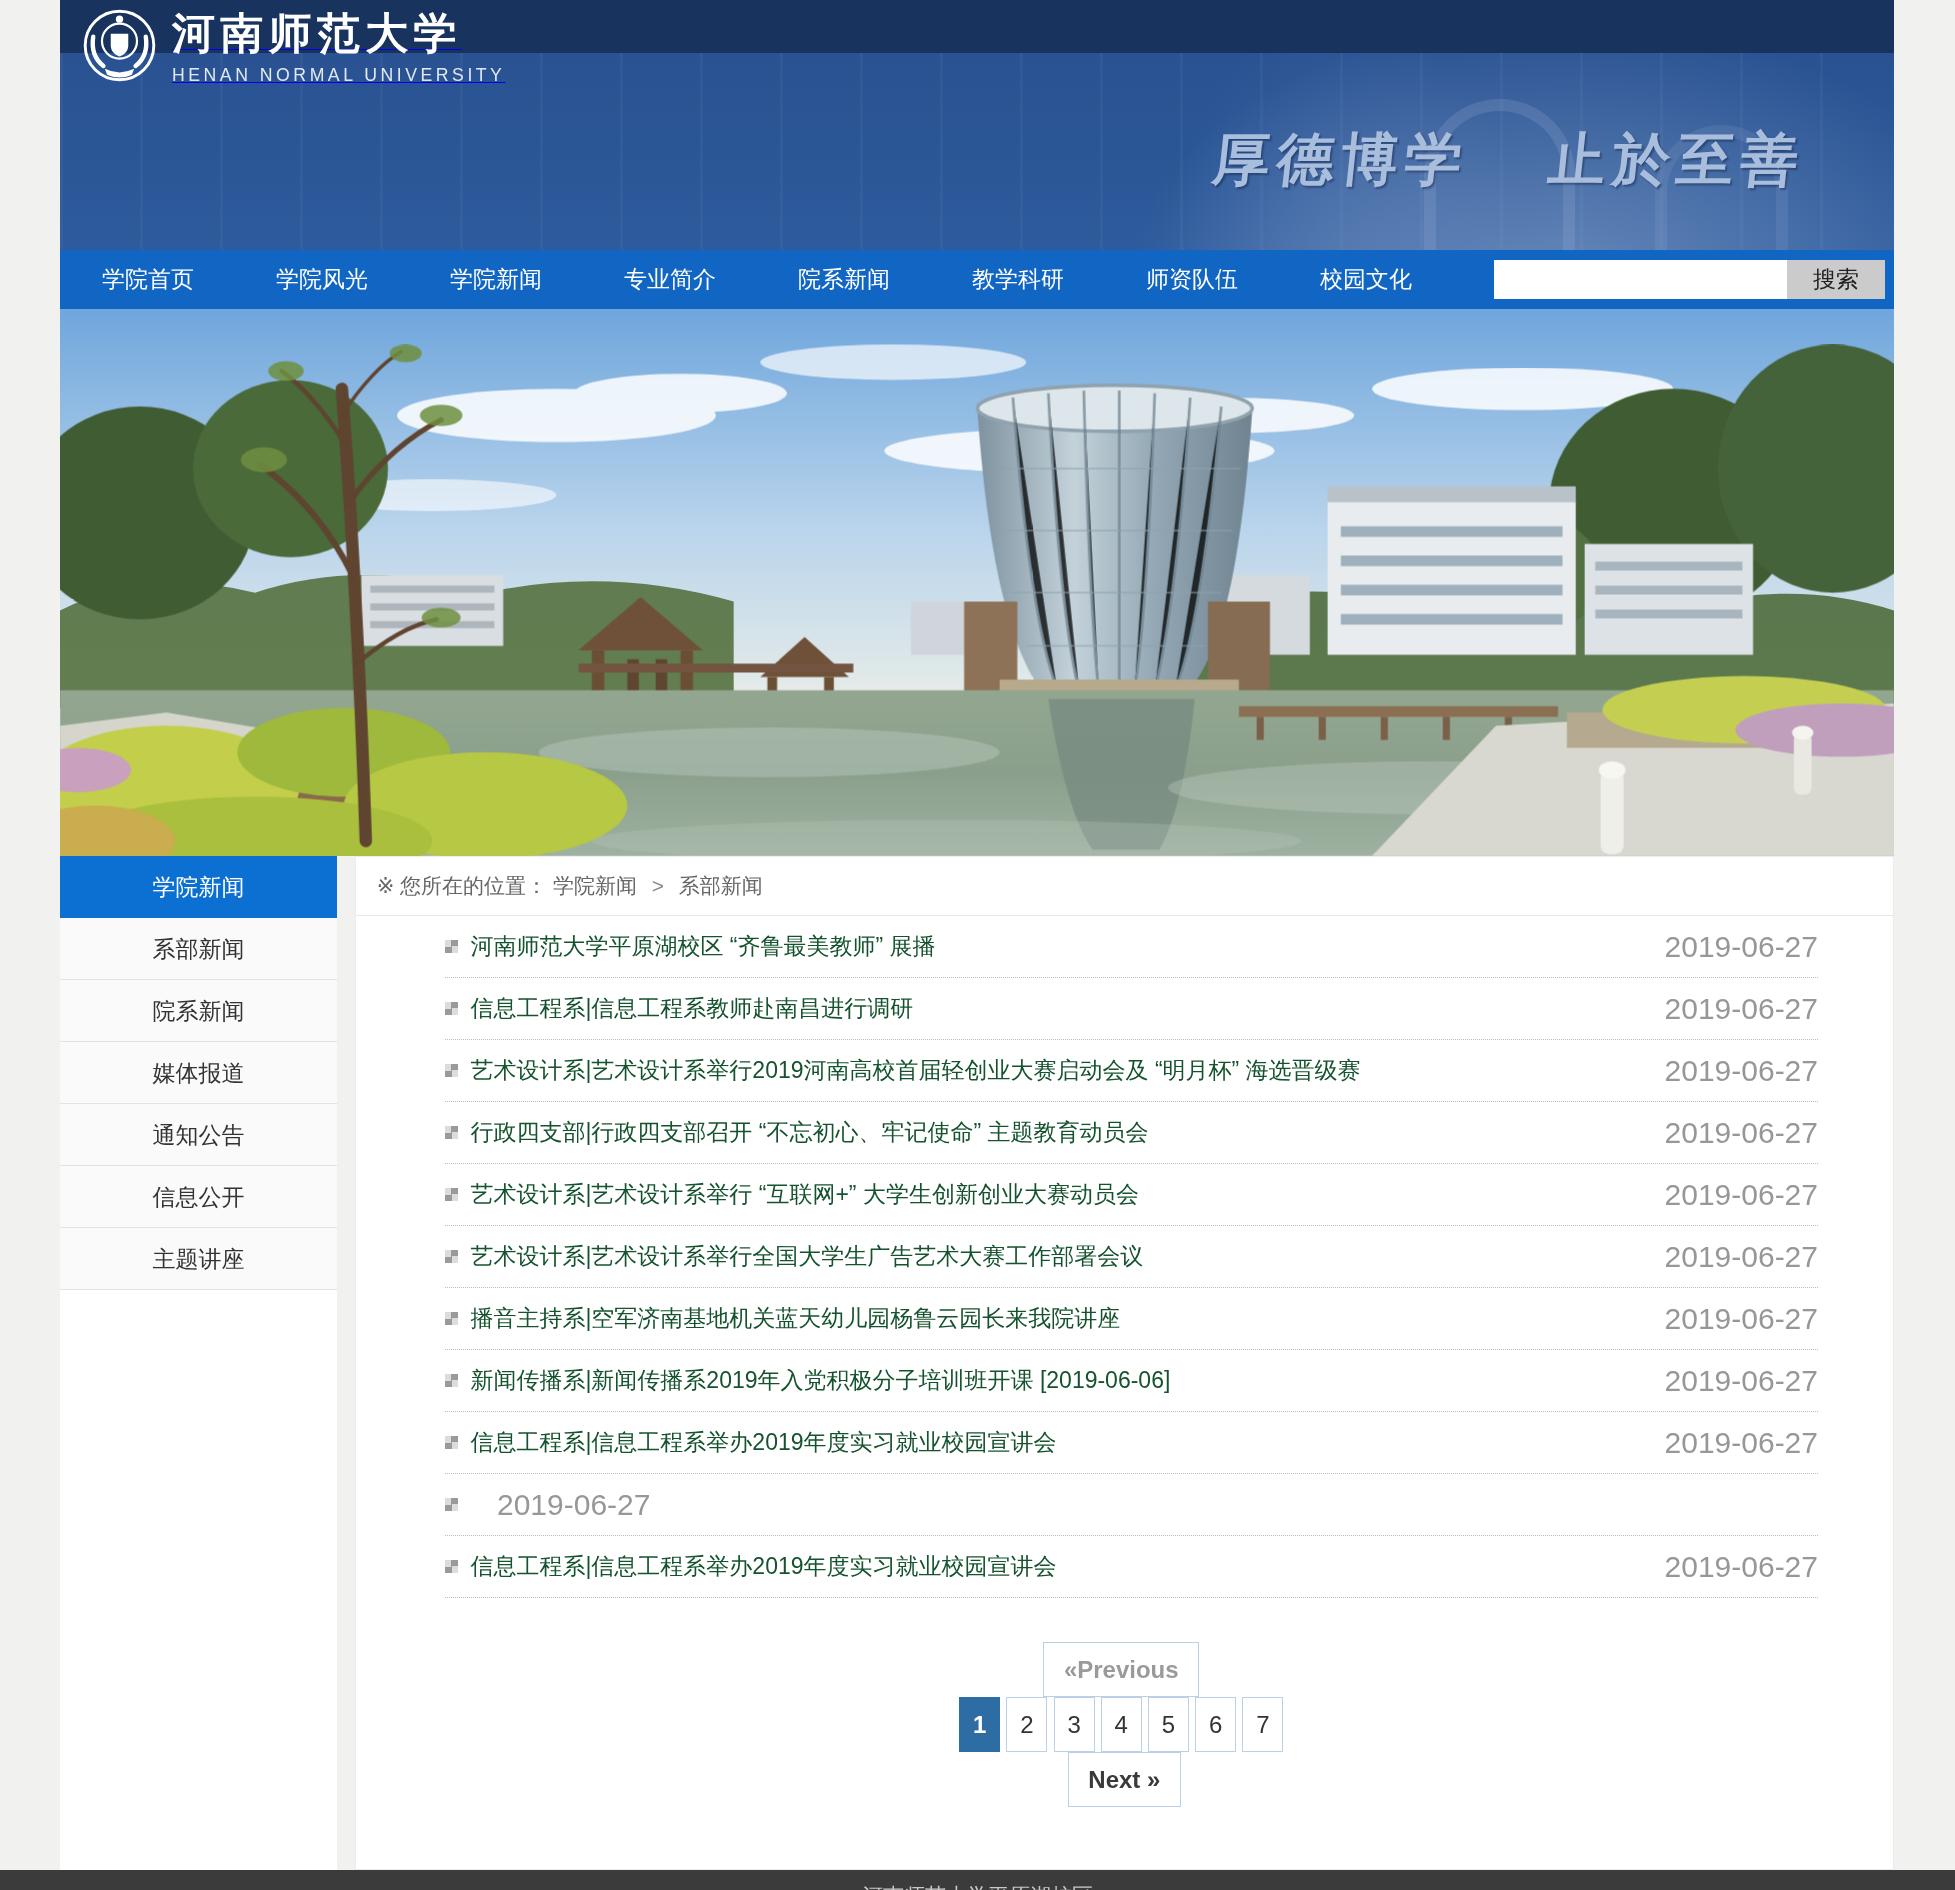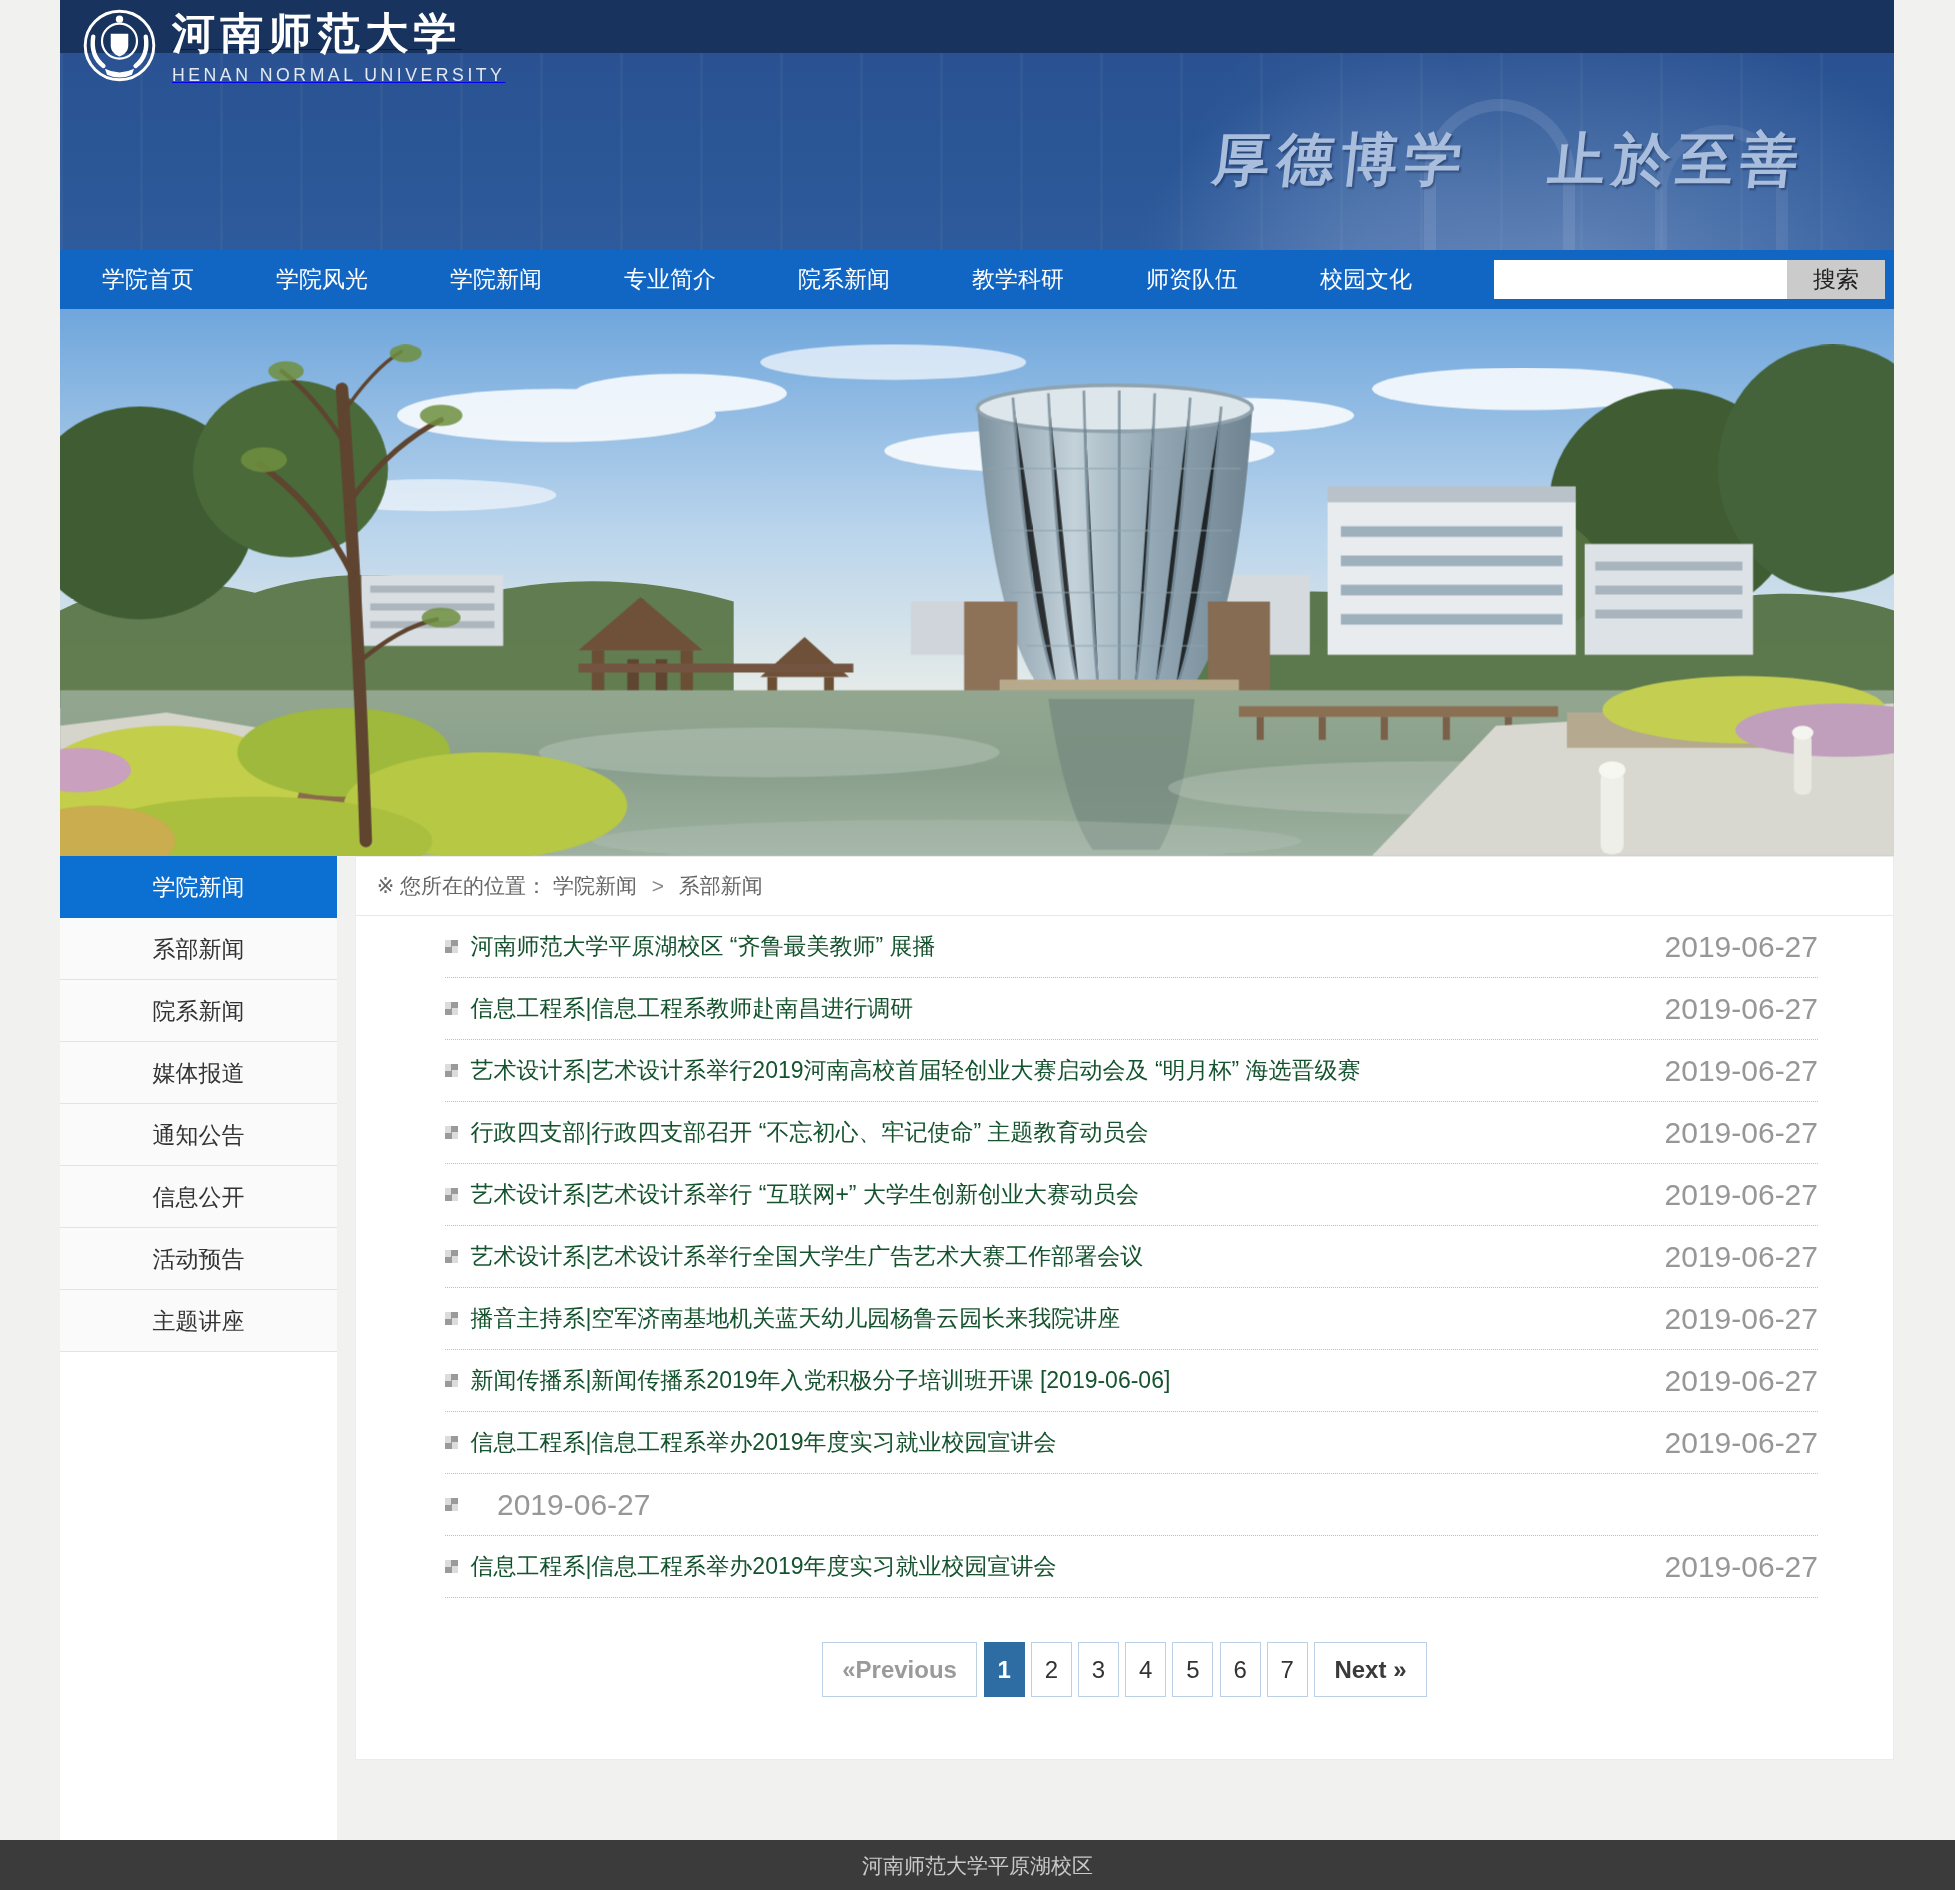--- a/index.html
+++ b/index.html
@@ -93,21 +93,21 @@
   .bullet {
     width: 13.3px; height: 13.3px; margin-right: 12.4px; flex: 0 0 auto;
     background: conic-gradient(#9a9a9a 0 25%, #dcdcdc 0 50%, #9a9a9a 0 75%, #dcdcdc 0);
   }
   .news-title {
     font-size: 23px; color: #14532d; text-decoration: none; flex: 1;
     white-space: nowrap; overflow: hidden; text-overflow: ellipsis;
   }
   .news-date { font-size: 30px; color: #979797; margin-left: 26.6px; flex: 0 0 auto; }
 
-  .pagination { display: flex; justify-content: center; align-items: center; margin-top: 44px; padding-bottom: 62px; }
+  .pagination { display: flex; justify-content: center; align-items: center; margin-top: 44px; padding-bottom: 62px; flex-direction: column; }
   .pg-box {
     min-width: 41px; height: 55px; line-height: 53px; text-align: center;
     border: 0.9px solid #bcd0e5; background: #fff; color: #333; font-size: 24px;
     text-decoration: none; margin-right: 6.2px; padding: 0 5.3px; cursor: pointer;
   }
   .pg-prev { padding: 0 19.5px; color: #9a9a9a; font-weight: 700; }
   .pg-next { padding: 0 19.5px; color: #3a3a3a; font-weight: 700; margin-right: 0; }
   .pg-box.active { background: #2e6da4; border-color: #2e6da4; color: #fff; font-weight: 700; }
 
   
@@ -335,21 +335,20 @@
 
   <div class="content">
     <div class="sidebar-col">
 
     <a href="#" class="side-item active">学院新闻</a>
         <a href="#" class="side-item">系部新闻</a>
         <a href="#" class="side-item">院系新闻</a>
         <a href="#" class="side-item">媒体报道</a>
         <a href="#" class="side-item">通知公告</a>
         <a href="#" class="side-item">信息公开</a>
-        <a href="#" class="side-item">活动预告</a>
         <a href="#" class="side-item">主题讲座</a>
       </div>
 
     <div class="main-col">
       <div class="main-panel">
         <div class="breadcrumb">
           <span>※ 您所在的位置：</span>
           <a href="#">学院新闻</a>
           <span class="crumb-sep">&gt;</span>
           <a href="#">系部新闻</a>

